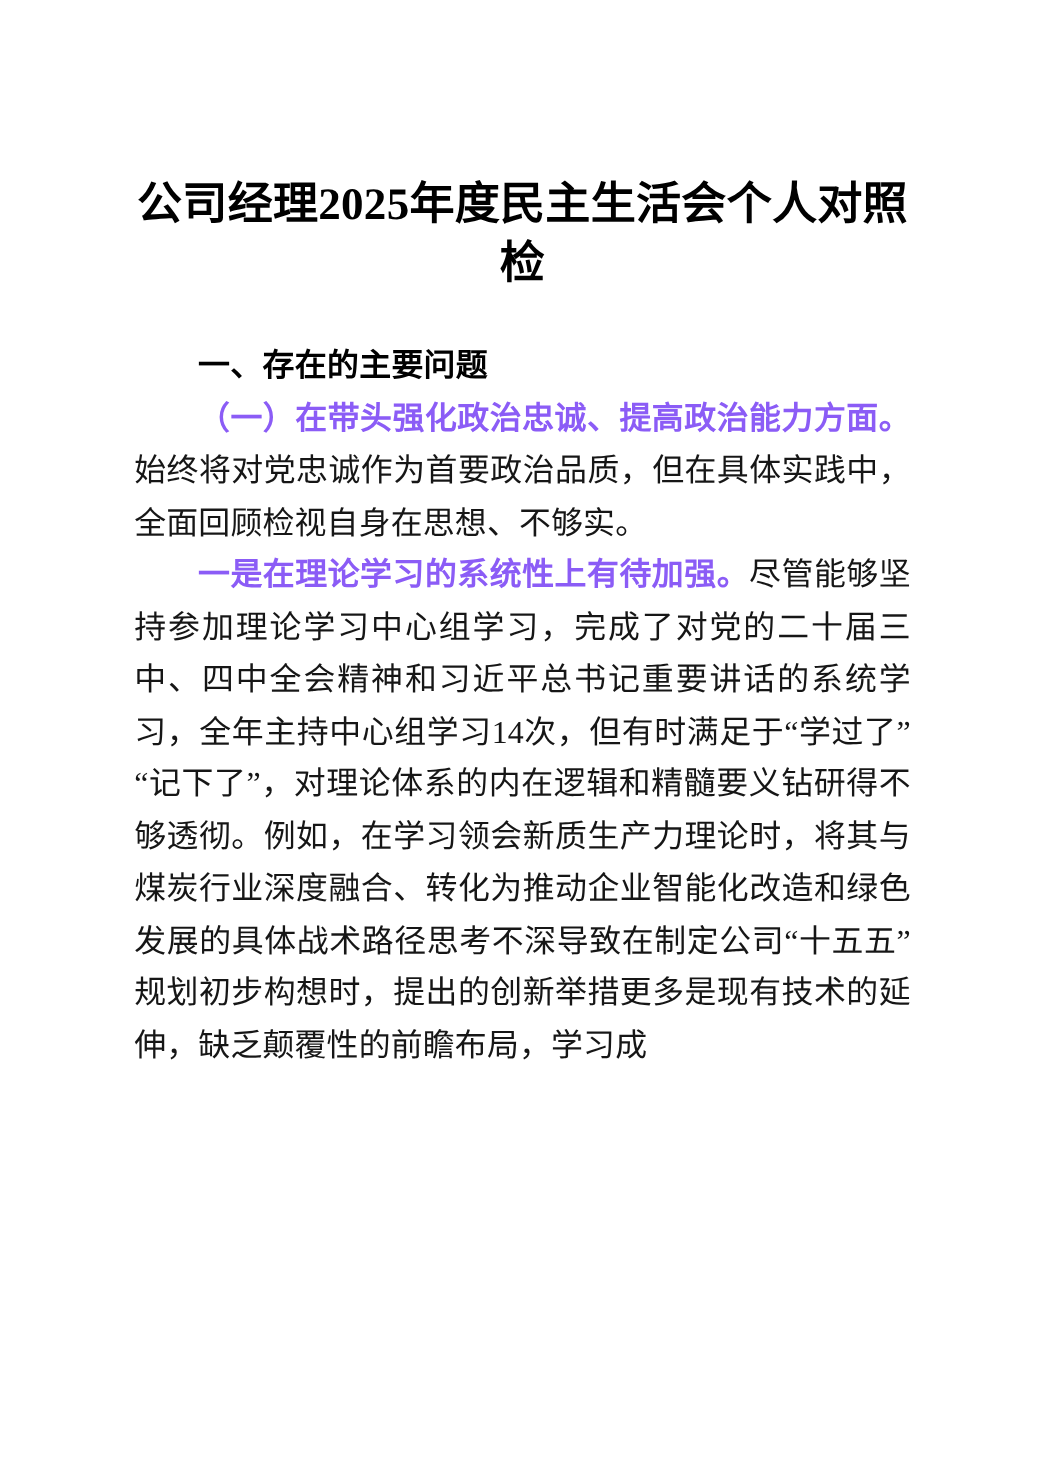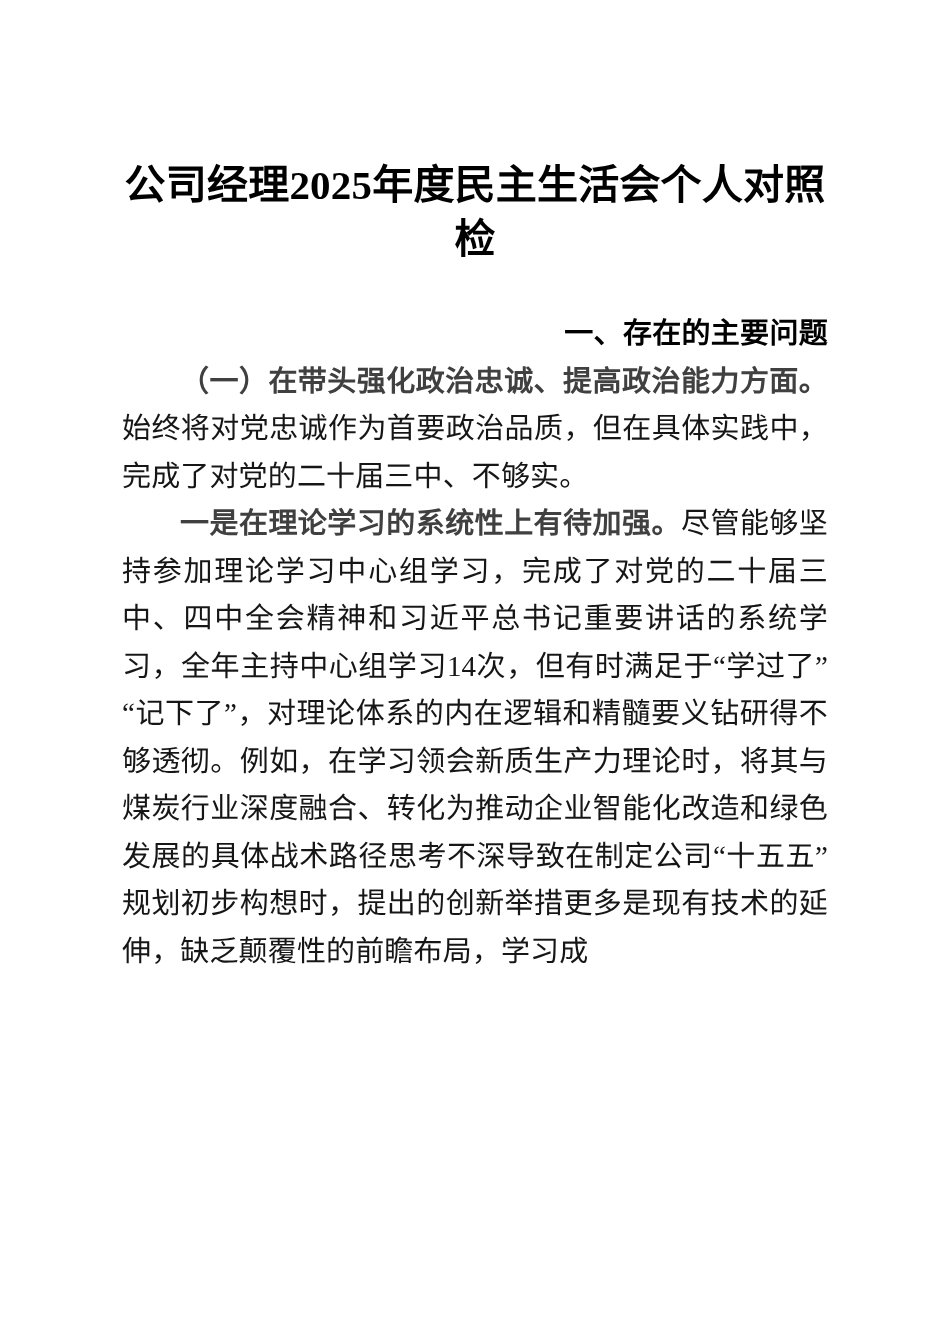--- a/index.html
+++ b/index.html
@@ -68,45 +68,45 @@
   }
 
   
   h2.section-heading {
     margin: 0;
     font-family: "Liberation Sans", "DejaVu Sans", sans-serif;
     font-weight: 700;
     font-size: 29px;
     line-height: 47.5px;
     text-indent: 58px;
-    text-align: right;
+    text-align: left;
     color: #000000;
     letter-spacing: 0.3px;
   }
 
   
   .lead {
     font-weight: 700;
-    color: #404040;
+    color: #8b5cf6;
   }
 </style>
 </head>
 <body>
 
 <div class="page">
   <div class="content">
 
     <h1 class="doc-title">
       <span>公司经理2025年度民主生活会个人对照检</span><br>
     </h1>
 
     <div class="body-block">
 
 
       <h2 class="section-heading">一、存在的主要问题</h2>
 
-      <p class="para"><span class="lead">（一）在带头强化政治忠诚、提高政治能力方面。</span><span>始终将对党忠诚作为首要政治品质，但在具体实践中，完成了对党的二十届三中、不够实。</span></p>
+      <p class="para"><span class="lead">（一）在带头强化政治忠诚、提高政治能力方面。</span><span>始终将对党忠诚作为首要政治品质，但在具体实践中，全面回顾检视自身在思想、不够实。</span></p>
 
       <p class="para"><span class="lead">一是在理论学习的系统性上有待加强。</span><span>尽管能够坚持参加理论学习中心组学习，完成了对党的二十届三中、四中全会精神和习近平总书记重要讲话的系统学习，全年主持中心组学习14次，但有时满足于“学过了”“记下了”，对理论体系的内在逻辑和精髓要义钻研得不够透彻。例如，在学习领会新质生产力理论时，将其与煤炭行业深度融合、转化为推动企业智能化改造和绿色发展的具体战术路径思考不深导致在制定公司“十五五”规划初步构想时，提出的创新举措更多是现有技术的延伸，缺乏颠覆性的前瞻布局，学习成</span></p>
 
     </div>
   </div>
 </div>
 
 </body></html>

